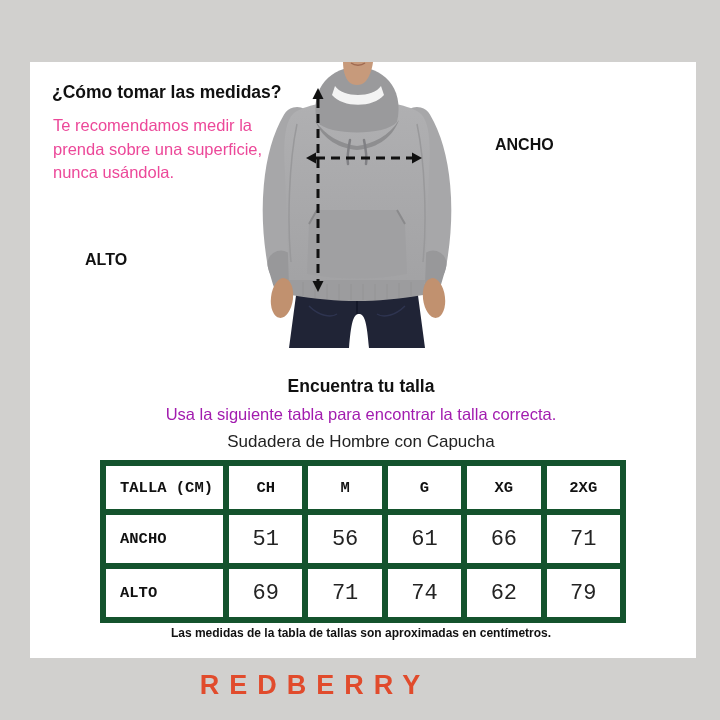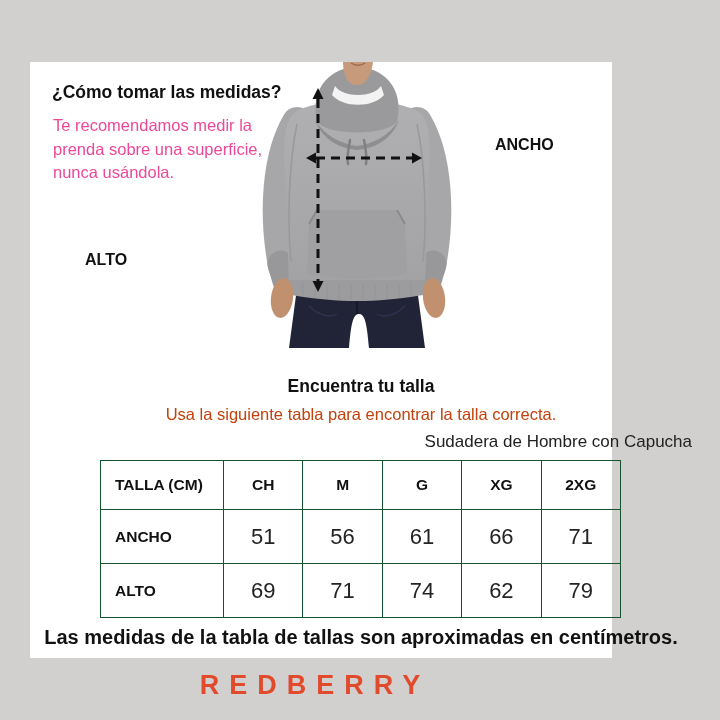--- a/index.html
+++ b/index.html
@@ -4,58 +4,58 @@
 <style>
   html,body{margin:0;padding:0;background:#d1d0ce;}
   *{box-sizing:border-box;}
   .canvas{
     position:relative;width:720px;height:720px;overflow:hidden;
     background:#d1d0ce;
     font-family:"Liberation Sans", sans-serif;
     color:#1c1c1c;
   }
   .card{
-    position:absolute;left:30px;top:62px;width:582px;height:596px;
+    position:absolute;left:30px;top:62px;width:666px;height:596px;
     background:#ffffff;
   }
   
   .howto{position:absolute;left:22px;top:20px;width:235px;}
   .howto-title{margin:0;font-size:17.5px;font-weight:bold;color:#111;}
   .howto-body{margin:11px 0 0 1px;font-size:16.5px;line-height:23.5px;color:#ec4899;width:225px;}
   
   .note-title{font-size:16px;font-weight:bold;color:#111;margin:0 0 4px 0;}
   .note-body{font-size:16px;line-height:22px;color:#222;margin:0;}
   .note-ancho{position:absolute;left:465px;top:74px;width:185px;}
   .note-alto{position:absolute;left:55px;top:189px;width:180px;}
   
   .photo{position:absolute;left:223px;top:0;width:240px;height:286px;}
   
   .findsize{position:absolute;left:0;top:306px;width:662px;text-align:center;}
   .findsize-title{margin:8px;font-size:17.5px;font-weight:bold;color:#111;}
-  .findsize-sub{margin:7px 0 12px 0;font-size:16.5px;color:#c2410c;}
-  .table-caption{position:absolute;left:0;top:370px;width:662px;text-align:right;
+  .findsize-sub{margin:7px 0 12px 0;font-size:16.5px;color:#a21caf;}
+  .table-caption{position:absolute;left:0;top:370px;width:662px;text-align:center;
     font-size:17px;color:#222;}
   
   .size-table{
     position:absolute;left:70px;top:398px;width:520px;height:158px;
     border-collapse:collapse;table-layout:fixed;
   }
   .size-table th,.size-table td{
-    border:1px solid #14532d;padding:2px;vertical-align:middle;
+    border:6px solid #14532d;padding:2px;vertical-align:middle;font-family:Liberation Mono, monospace;
   }
   .size-table col.c-label{width:123px;}
   .size-table col.c-size{width:79.4px;}
   .size-table thead tr{height:49px;}
   .size-table tbody tr{height:54px;}
   .size-table th{font-size:15.5px;font-weight:bold;color:#111;text-align:center;}
   .size-table th.lbl, .size-table td.lbl{text-align:left;padding-left:14px;}
   .size-table td{font-size:22px;font-weight:normal;color:#232323;text-align:center;}
   .size-table td.lbl{font-size:15.5px;font-weight:bold;color:#111;}
   .footnote{position:absolute;left:0;top:564px;width:662px;text-align:center;
-    font-size:20px;font-weight:bold;color:#111;}
+    font-size:12px;font-weight:bold;color:#111;}
   
   .logo{
     position:absolute;left:0;top:670px;width:620px;text-align:center;
     font-size:27px;font-weight:bold;letter-spacing:10px;color:#e14b2c;
     text-indent:10px; 
   }
 </style>
 </head>
 <body>
 

